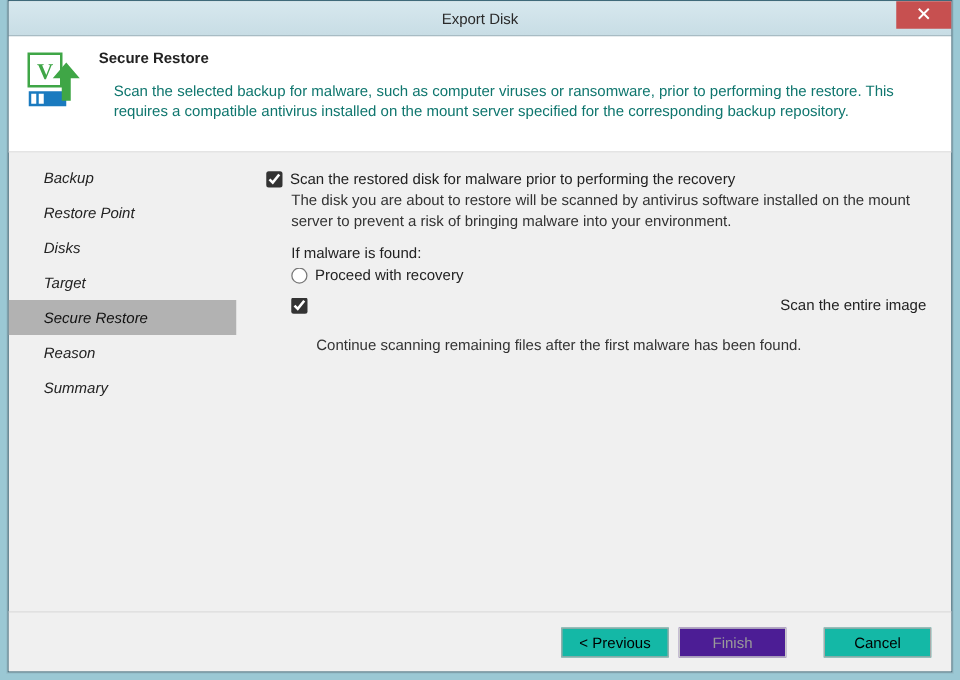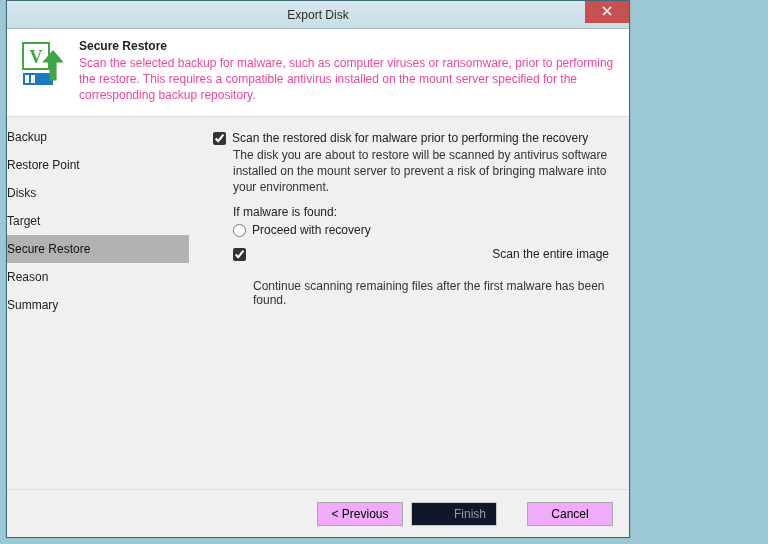--- a/index.html
+++ b/index.html
@@ -1,43 +1,43 @@
 <!DOCTYPE html>
 <html><head>
 <meta charset="utf-8">
 <style>
   * { box-sizing: border-box; }
   html, body { margin:0; padding:0; font-family: "Segoe UI", Tahoma, sans-serif; font-size:12px; color:#222; }
   body { background:#9bc8d4; width:768px; height:544px; overflow:hidden; }
-  .window { position:absolute; left:6px; top:0; width:624px; height:538px; background:#f0f0f0; border:1px solid #3f6a7a; box-shadow:0 0 0 1px rgba(0,0,0,0.05); }
+  .window { position:absolute; left:6px; top:0; width:756px; height:538px; background:#f0f0f0; border:1px solid #3f6a7a; box-shadow:0 0 0 1px rgba(0,0,0,0.05); }
   .titlebar { height:28px; background:linear-gradient(#d7e8ee,#c8dde5); position:relative; border-bottom:1px solid #a8bcc4; }
   .titlebar .title { position:absolute; left:0; right:0; top:0; line-height:28px; text-align:center; font-size:12px; color:#2a2a2a; }
   .close-btn { position:absolute; right:0; top:0; width:44px; height:22px; background:#c75050; color:#fff; text-align:center; line-height:20px; font-size:13px; cursor:pointer; }
   .header { background:#fff; padding:10px 14px 12px 14px; border-bottom:1px solid #dcdcdc; display:flex; }
   .header-icon { width:48px; height:48px; flex:0 0 48px; margin-right:10px; margin-top:2px; }
   .header-text h1 { margin:0 0 2px 0; font-size:12px; font-weight:bold; }
-  .header-text p { margin:0; font-size:12px; color:#ec4899; line-height:1.35; }
+  .header-text p { margin:12px; font-size:12px; color:#0f766e; line-height:1.35; }
   .body { display:flex; height:calc(100% - 28px - 72px - 48px); }
   .sidebar { width:182px; flex:0 0 182px; padding-top:6px; }
-  .sidebar .item { padding:7px 0; cursor:pointer; color:#222; }
+  .sidebar .item { padding:7px 28px; cursor:pointer; color:#222;font-style:italic; }
   .sidebar .item.selected { background:#b2b2b2; color:#111; }
   .content { flex:1; padding:14px 20px 10px 24px; }
   .chk-row { display:flex; align-items:flex-start; margin-bottom:2px; }
   .chk-row input[type=checkbox] { margin:1px 6px 0 0; width:13px; height:13px; accent-color:#333; }
   .desc { margin:2px 0 10px 20px; color:#333; line-height:1.35; }
   .group-label { margin:6px 0 4px 20px; }
   .radio-row { display:flex; align-items:flex-end; margin:2px 0 2px 20px; }
   .radio-row input[type=radio] { margin:0 6px 0 0; width:13px; height:13px; accent-color:#333; }
   .sub-chk { display:flex; align-items:flex-start; margin:10px 0 2px 20px;justify-content:space-between; }
   .sub-chk input { margin:1px 6px 0 0; width:13px; height:13px; accent-color:#333; }
   .sub-desc { margin:18px 0 0 40px; color:#333; }
   .footer { position:absolute; left:0; right:0; bottom:0; height:48px; border-top:1px solid #dcdcdc; background:#f0f0f0; display:flex; align-items:center; justify-content:flex-end; padding:0 16px; gap:8px; }
-  .btn { min-width:86px; height:24px; border:1px solid #a9a9a9; background:#f0abfc; padding:0 10px; font-size:12px; cursor:pointer; }
+  .btn { min-width:86px; height:24px; border:1px solid #a9a9a9; background:#14b8a6; padding:0 10px; font-size:12px; cursor:pointer; }
   .btn.primary { border:1px solid #5a98d0; box-shadow:inset 0 0 0 1px #a8cdee; background:#e8f1fa; }
-  .btn:disabled { color:#9a9a9a; cursor:default; background:#0f172a; border-color:#c8c8c8;text-align:right; }
+  .btn:disabled { color:#9a9a9a; cursor:default; background:#4c1d95; border-color:#c8c8c8; }
   .gap { width:14px; }
   label { cursor:default; }
 </style>
 </head>
 <body>
 
 <div class="window">
 
   <div class="titlebar">
     <div class="title">Export Disk</div>

